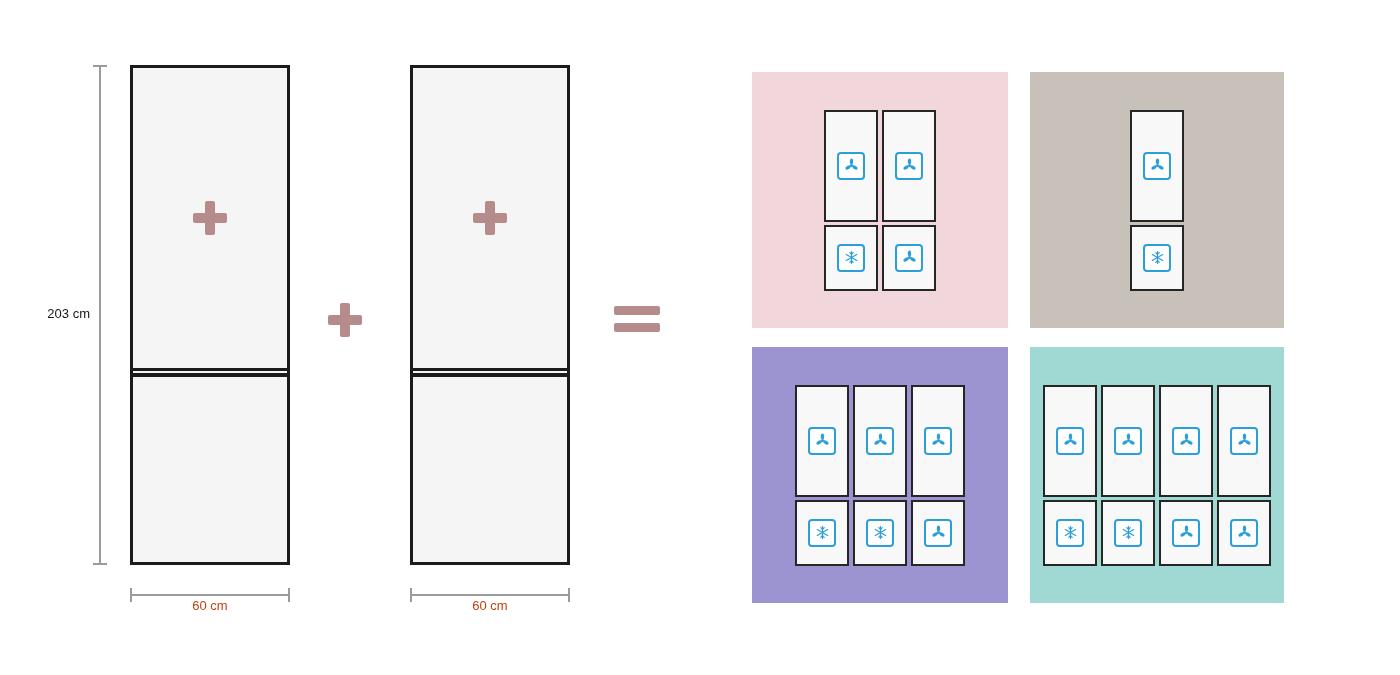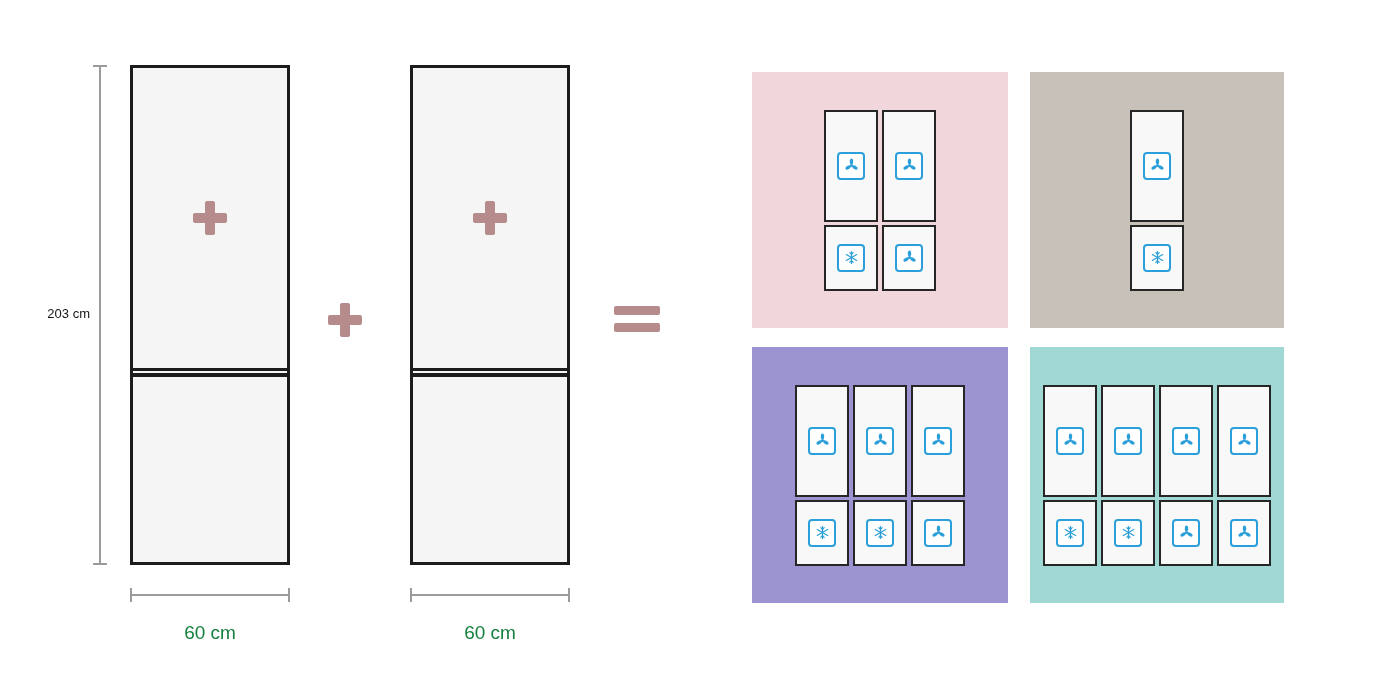--- a/index.html
+++ b/index.html
@@ -11,21 +11,21 @@
   .vmeasure-line::before,.vmeasure-line::after{content:"";position:absolute;left:-6px;width:14px;height:2px;background:var(--measure)}
   .vmeasure-line::before{top:0}
   .vmeasure-line::after{bottom:0}
   .height-label{position:absolute;left:28px;top:306px;width:62px;text-align:right;font-size:13px;color:#161616}
 
   .hmeasure{position:absolute;top:588px;width:160px}
   .hline{position:relative;height:2px;background:var(--measure);margin-top:6px}
   .hline::before,.hline::after{content:"";position:absolute;top:-6px;width:2px;height:14px;background:var(--measure)}
   .hline::before{left:0}
   .hline::after{right:0}
-  .hlabel{display:block;text-align:center;margin-top:26px;font-size:19px;color:#15803d}
+  .hlabel{display:block;text-align:center;margin-top:2px;font-size:13px;color:#c2410c}
 
   
   .fridge{position:absolute;top:65px;width:160px;height:500px;border:3px solid var(--fridge-border);
           background:var(--fridge-fill);box-sizing:border-box;display:flex;flex-direction:column}
   .fridge-top{height:300px;display:flex;align-items:center;justify-content:center}
   .fridge-divider{height:9px;background:var(--fridge-border);position:relative}
   .fridge-divider::after{content:"";position:absolute;left:0;right:0;top:3px;height:2px;background:var(--fridge-fill)}
   .fridge-bottom{flex:1}
 
   

